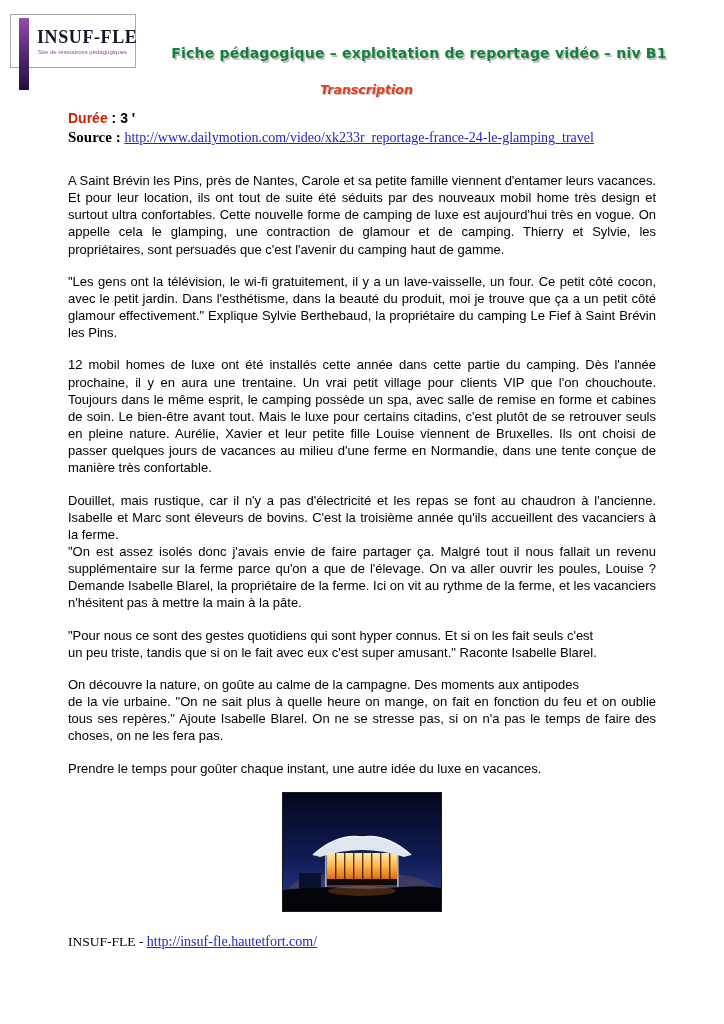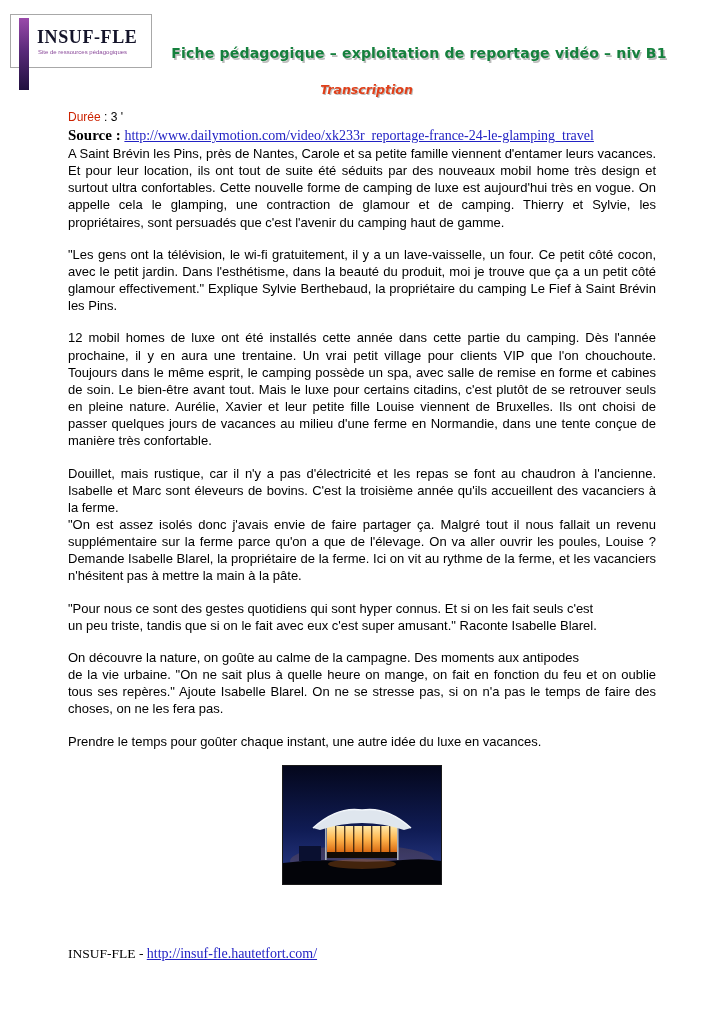--- a/index.html
+++ b/index.html
@@ -4,21 +4,21 @@
 <style>
   * { margin:0; padding:0; box-sizing:border-box; }
   html,body { background:#ffffff; }
   .page {
     position:relative; width:724px; height:1024px; background:#fff;
     font-family:"Liberation Sans", sans-serif; color:#000; overflow:hidden;
   }
 
   
   .logo-box {
-    position:absolute; left:10px; top:14px; width:142px; height:54px;
+    position:absolute; left:10px; top:14px; width:126px; height:54px;
     border:1px solid #a8a8a8; background:#fff; overflow:visible;
   }
   .logo-mark {
     position:absolute; left:8px; top:3px; width:10px; height:72px;
     background:linear-gradient(180deg,#9a4aaa 0%, #5a2a7a 45%, #20103e 100%);
   }
   .logo-name {
     position:absolute; left:26px; top:12px;
     font-family:"Liberation Serif", serif; font-weight:700;
     font-size:18px; letter-spacing:0.6px; color:#14142a; white-space:nowrap;
@@ -39,25 +39,25 @@
     position:absolute; left:9px; right:0; top:82px; text-align:center;
     font-family:"DejaVu Sans", sans-serif; font-weight:bold; font-style:italic;
     font-size:12.5px; color:#e0401a; text-shadow:1.2px 1.2px 0 #bdbdbd;
   }
 
   
   .content { position:absolute; left:68px; right:68px; top:110px; }
 
   .doc-title { font-size:14.5px; font-weight:bold; margin-bottom:7px; }
 
-  .duree-line { font-size:12px; font-weight:normal; margin-bottom:3px; }
+  .duree-line { font-size:14px; font-weight:bold; margin-bottom:3px; }
   .duree-label { color:#cc2200; }
   .duree-value { color:#000; }
 
-  .source-line { font-family:"Liberation Serif", serif; font-size:15px; margin-bottom:1px; }
+  .source-line { font-family:"Liberation Serif", serif; font-size:15px; margin-bottom:26px; }
   .source-label { font-weight:bold; }
   .doc-link, .footer-link {
     color:#2222c4; text-decoration:underline; font-family:"Liberation Serif", serif;
     font-size:14px; cursor:pointer;
   }
 
   .intro {
     font-weight:bold; font-style:italic; font-size:12.2px; line-height:1.35;
     margin-bottom:17px;
   }
@@ -67,21 +67,21 @@
     white-space:pre-line; margin-bottom:15px;
   }
 
   
   .photo-wrap { text-align:center; margin-top:5px; }
   .photo-frame { display:inline-block; border:1px solid #1a1a1a; line-height:0; }
 
   
   .footer {
     position:absolute; left:68px; top:934px;
-    font-family:"Liberation Serif", serif; font-size:13.5px; color:#000;margin-top:12px;
+    font-family:"Liberation Serif", serif; font-size:13.5px; color:#000;
   }
 </style>
 </head>
 <body>
 
 <div class="page">
 
   <div class="logo-box">
     <div class="logo-mark"></div>
     <div class="logo-name">INSUF-FLE</div>

